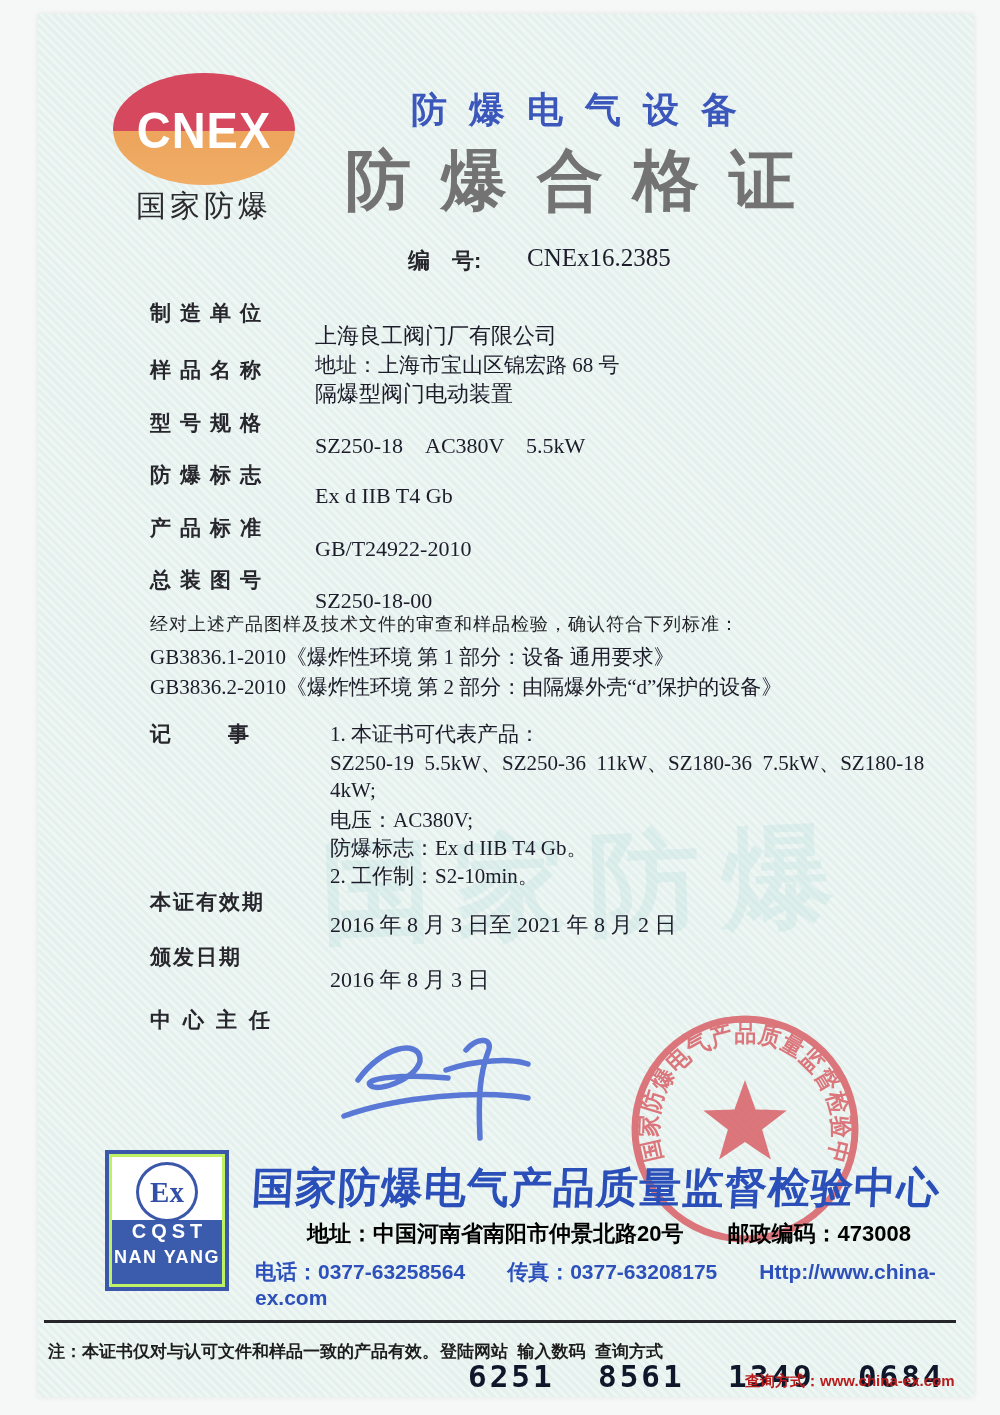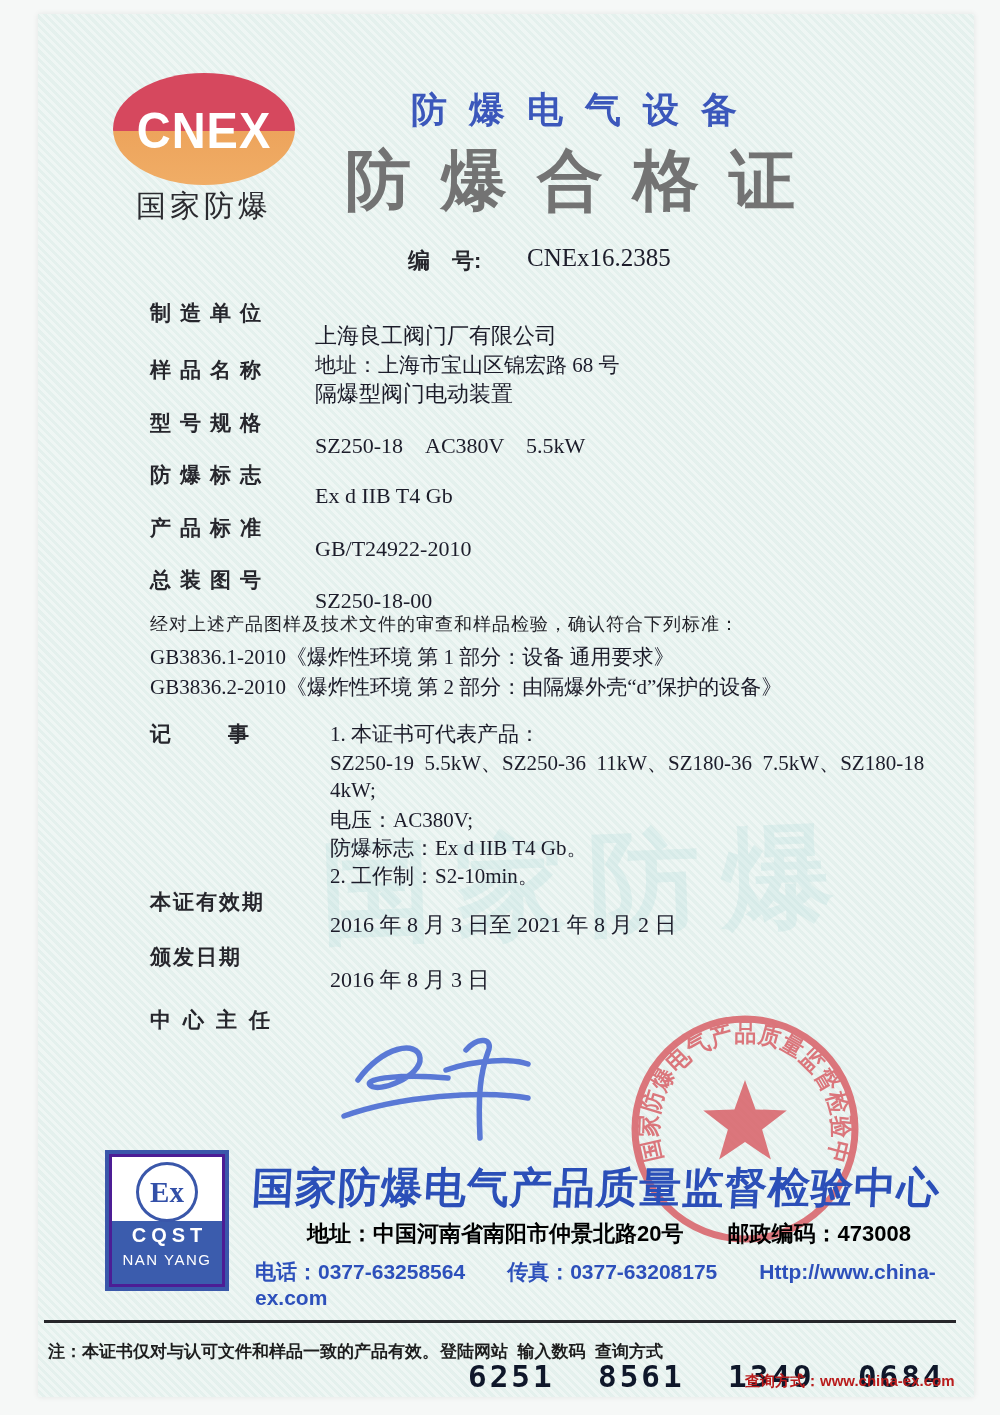--- a/index.html
+++ b/index.html
@@ -44,32 +44,32 @@
   .serifline{font-family:"Liberation Serif",serif;color:#1c1c2a;font-size:21px;white-space:pre-wrap;}
   .sansline{font-size:18px;font-weight:400;color:#222228;letter-spacing:1px;white-space:pre-wrap;}
   
   .watermark{
     left:320px;top:810px;font-size:112px;font-weight:700;letter-spacing:22px;
     color:rgba(142,203,208,0.16);transform:rotate(-2deg);
   }
   
   .badge{
     left:105px;top:1150px;width:110px;height:127px;border:4px solid #3a57aa;
-    background:#4c1d95;padding:3px;box-sizing:content-box;
+    background:#bef264;padding:3px;box-sizing:content-box;
   }
   .badge-inner{width:110px;height:127px;display:flex;flex-direction:column;}
   .badge-top{height:64px;background:#ffffff;position:relative;}
   .badge-circle{
     position:absolute;left:24px;top:5px;width:56px;height:54px;border:3px solid #3a57aa;border-radius:50%;
     background:#ffffff;display:flex;align-items:center;justify-content:center;z-index:2;
   }
   .badge-ex{font-family:"Liberation Serif",serif;font-weight:700;font-size:29px;color:#3350a8;}
   .badge-bottom{flex:1;background:#3b5cad;display:flex;flex-direction:column;align-items:center;justify-content:flex-end;padding-bottom:16px;}
   .badge-cqst{color:#ffffff;font-size:20px;letter-spacing:5px;font-weight:600;margin-left:5px;}
-  .badge-ny{color:#ffffff;font-size:15px;letter-spacing:1.5px;font-weight:400;margin-top:4px;}
+  .badge-ny{color:#ffffff;font-size:18px;letter-spacing:1.5px;font-weight:700;margin-top:4px;}
   .issuer-name{
     left:252px;top:1160px;font-size:42px;font-weight:700;color:#2b4fb8;
     font-family:"Liberation Serif",serif;letter-spacing:1px;transform:skewX(-3deg);white-space:pre-wrap;
   }
   .issuer-address{left:307px;top:1219px;font-size:22px;font-weight:700;color:#000000;white-space:pre-wrap;}
   .issuer-contacts{left:255px;top:1258px;font-size:21px;font-weight:700;color:#2d50bb;white-space:pre-wrap;}
   
   .footer-rule{left:44px;top:1320px;width:912px;height:3px;background:#26262a;}
   .footer-note{left:48px;top:1340px;font-size:17px;font-weight:600;color:#1d1d1d;white-space:pre-wrap;}
   .footer-hint{left:440px;top:1340px;font-size:17px;font-weight:600;color:#1d1d1d;white-space:pre-wrap;}

